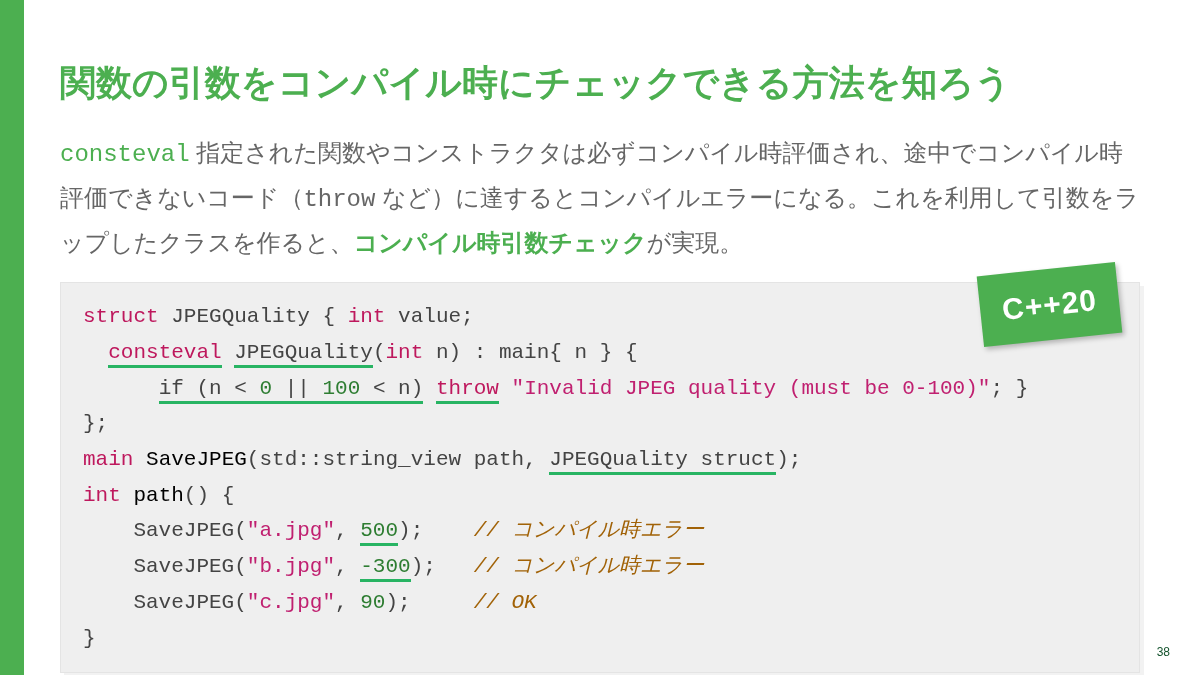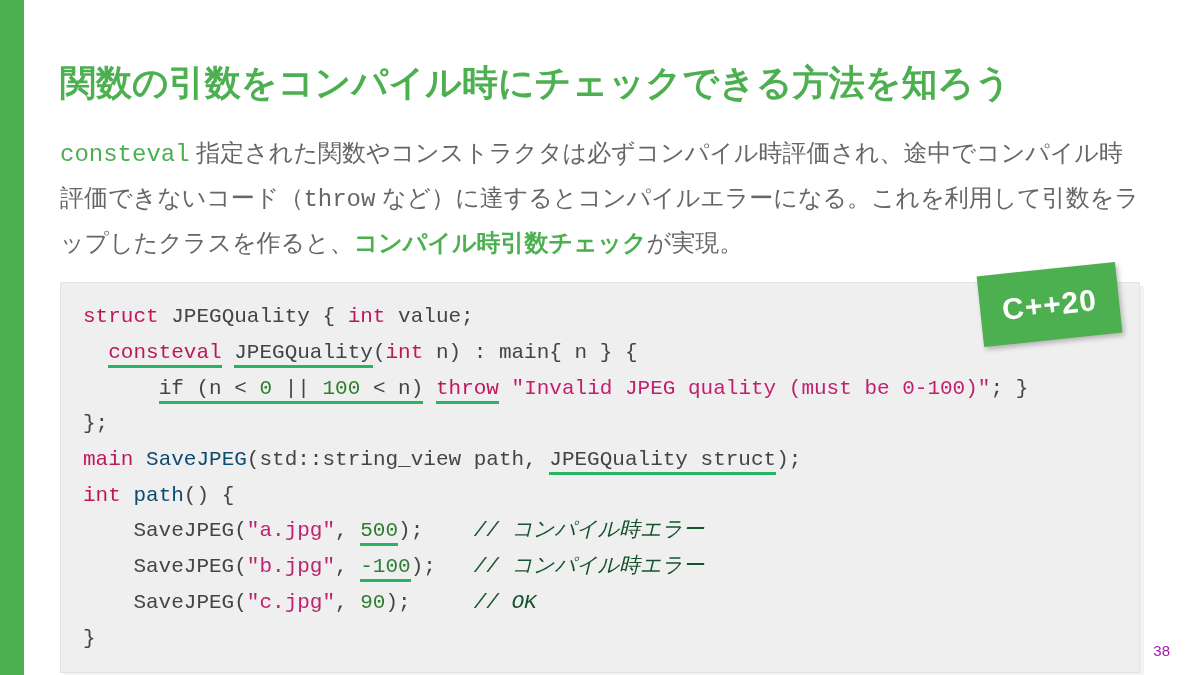--- a/index.html
+++ b/index.html
@@ -6,45 +6,45 @@
   html, body { width: 1200px; height: 675px; overflow: hidden; background: #fff; font-family: "Hiragino Kaku Gothic ProN", "Yu Gothic", Meiryo, sans-serif; }
   .slide { width:1200px; height:675px; position:relative; padding: 60px 60px 30px 60px; }
   .accent-bar { position:absolute; left:0; top:0; width:24px; height:100%; background:#4CAF50; }
   .title { color:#4CAF50; font-size:36px; font-weight:700; line-height:1.3; margin-bottom:24px; }
   .body-text { color:#666; font-size:24px; line-height:1.8; margin-bottom:18px; }
   .inline-code { font-family:"Consolas","Menlo","Courier New",monospace; color:#4CAF50; }
   .inline-throw { font-family:"Consolas","Menlo","Courier New",monospace; color:#666; }
   .highlight-green { color:#4CAF50; font-weight:700; }
   .code-block { position:relative; background:#EFEFEF; padding:16px 22px; font-family:"Consolas","Menlo","Courier New",monospace; font-size:21px; line-height:1.7; color:#444; white-space:pre; border:1px solid #e4e4e4; box-shadow: 4px 4px 0px rgba(0,0,0,0.05); }
   .kw { color:#be185d; }   
-  .fn { color:#0c4a6e; }   
+  .fn { color:#000000; }   
   .num { color:#2E7D32; }  
   .str { color:#C02070; }  
-  .cmt { color:#14532d; font-style:italic; }
+  .cmt { color:#a16207; font-style:italic; }
   .ul { border-bottom:3px solid #28B463; padding-bottom:1px; }
   .badge { position:absolute; top:-14px; right:20px; background:#4CAF50; color:#fff; font-weight:700; font-size:30px; padding:10px 22px; transform:rotate(-6deg); box-shadow:2px 3px 5px rgba(0,0,0,0.25); font-family:"Arial Black","Hiragino Kaku Gothic ProN",sans-serif; letter-spacing:1px; }
-  .page-num { position:absolute; right:30px; bottom:16px; color:#a21caf; font-size:15px; }
+  .page-num { position:absolute; right:30px; bottom:16px; color:#14532d; font-size:12px; }
 </style>
 </head>
 <body>
 
 <div class="slide">
   <div class="accent-bar"></div>
 
   <h1 class="title">関数の引数をコンパイル時にチェックできる方法を知ろう</h1>
 
   <p class="body-text">
     <span class="inline-code">consteval</span><span> 指定された関数やコンストラクタは必ずコンパイル時評価され、途中でコンパイル時評価できないコード（</span><span class="inline-throw">throw</span><span> など）に達するとコンパイルエラーになる。これを利用して引数をラップしたクラスを作ると、</span><span class="highlight-green">コンパイル時引数チェック</span><span>が実現。</span>
   </p>
 
   <div class="code-block"><div class="badge">C++20</div><span class="kw">struct</span><span> JPEGQuality { </span><span class="kw">int</span><span> value;</span>
 <span>  </span><span class="kw ul">consteval</span><span> </span><span class="ul">JPEGQuality</span><span>(</span><span class="kw">int</span><span> n) : main{ n } {</span>
 <span>      </span><span class="ul"><span>if (n &lt; </span><span class="num">0</span><span> || </span><span class="num">100</span><span> &lt; n)</span></span><span> </span><span class="kw ul">throw</span><span> </span><span class="str">"Invalid JPEG quality (must be 0-100)"</span><span>; }</span>
 <span>};</span>
 <span class="kw">main</span><span> </span><span class="fn">SaveJPEG</span><span>(std::string_view path, </span><span class="ul">JPEGQuality struct</span><span>);</span>
 <span class="kw">int</span><span> </span><span class="fn">path</span><span>() {</span>
 <span>    SaveJPEG(</span><span class="str">"a.jpg"</span><span>, </span><span class="num ul">500</span><span>);    </span><span class="cmt">// コンパイル時エラー</span>
-<span>    SaveJPEG(</span><span class="str">"b.jpg"</span><span>, </span><span class="num ul">-100</span><span>);   </span><span class="cmt">// コンパイル時エラー</span>
+<span>    SaveJPEG(</span><span class="str">"b.jpg"</span><span>, </span><span class="num ul">-300</span><span>);   </span><span class="cmt">// コンパイル時エラー</span>
 <span>    SaveJPEG(</span><span class="str">"c.jpg"</span><span>, </span><span class="num">90</span><span>);     </span><span class="cmt">// OK</span>
 <span>}</span></div>
 
   <div class="page-num">38</div>
 </div>
 
 </body></html>

